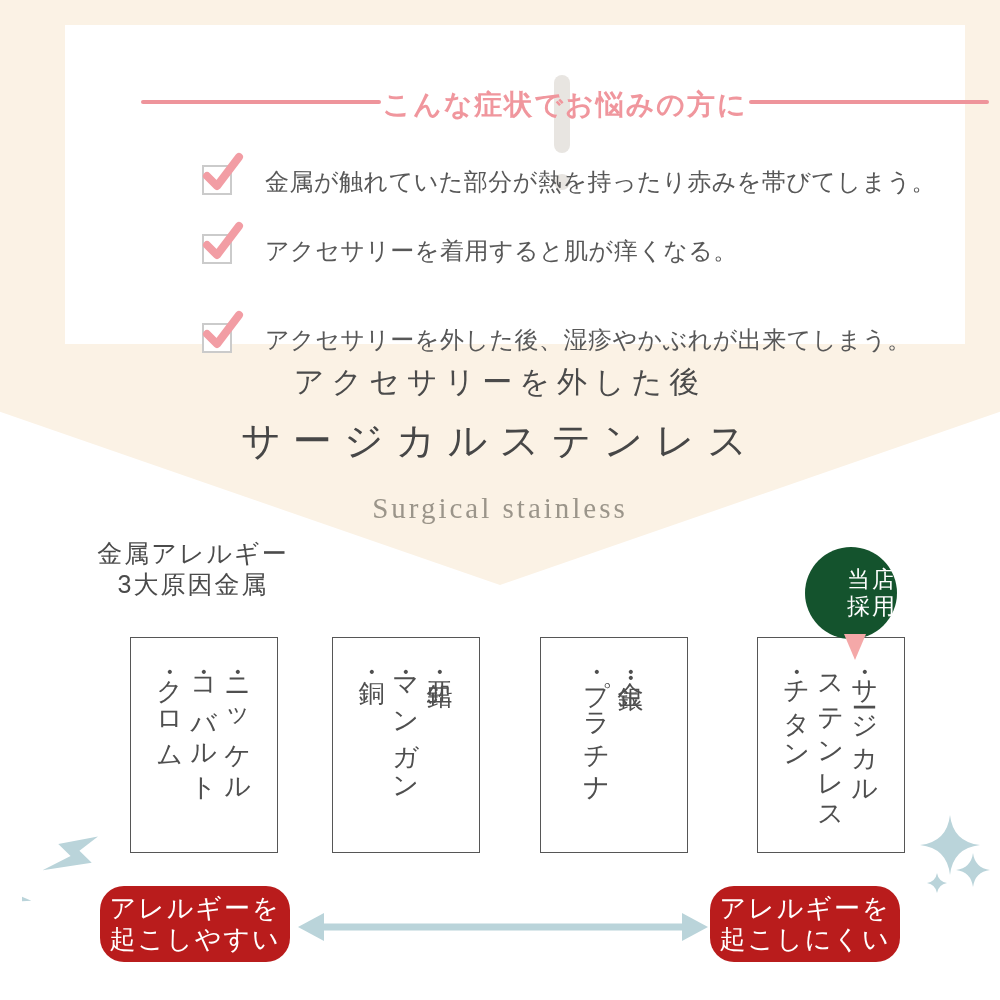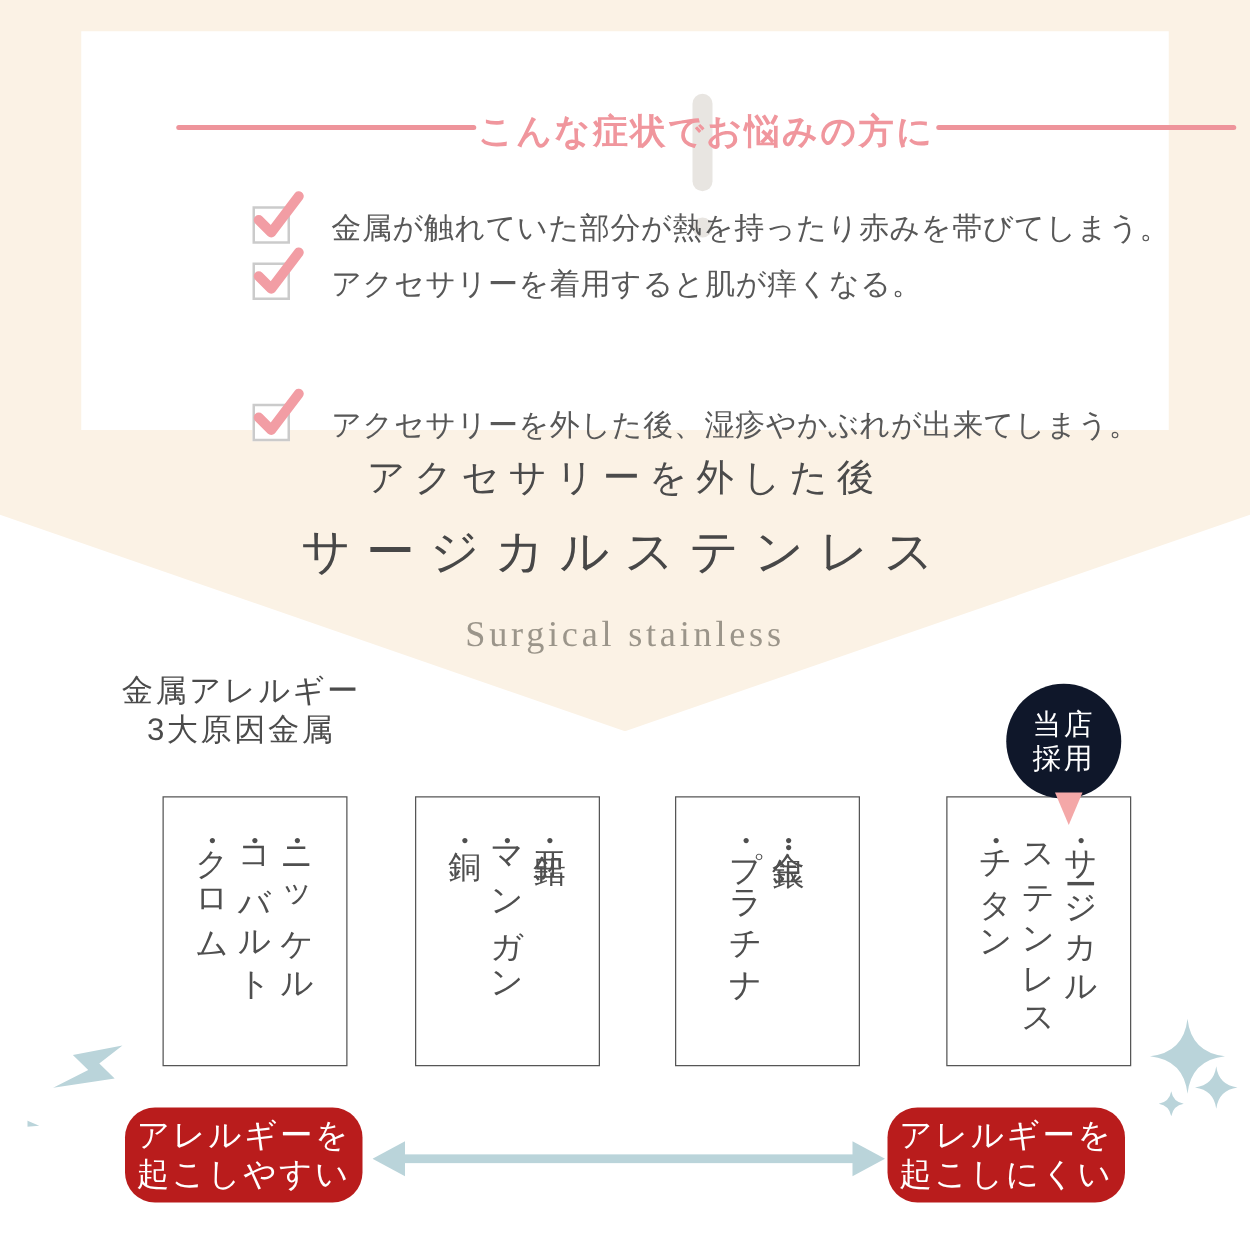--- a/index.html
+++ b/index.html
@@ -4,53 +4,53 @@
 <style>
   html,body{margin:0;padding:0;background:#fff;}
   #page{position:relative;width:1000px;height:1000px;background:#ffffff;overflow:hidden;
         font-family:"Liberation Sans","DejaVu Sans",sans-serif;color:#4f4f4f;}
 
   
   .cream{position:absolute;left:0;top:0;width:1000px;height:585px;background:#fbf2e5;
          clip-path:polygon(0 0,100% 0,100% 70.4%,50% 100%,0 70.4%);}
 
   
-  .panel{position:absolute;left:65px;top:25px;width:870px;height:319px;background:#ffffff;}
+  .panel{position:absolute;left:65px;top:25px;width:870px;height:319px;background:#ffffff;padding-left:30px;}
 
   .excl-bar{position:absolute;left:489px;top:50px;width:16px;height:78px;border-radius:8px;background:#e8e5e1;}
   .excl-dot{position:absolute;left:489px;top:149px;width:16px;height:16px;border-radius:50%;background:#e8e5e1;}
 
   .head-line{position:absolute;top:75px;height:4px;border-radius:2px;background:#ee949b;}
   .head-line.left{left:76px;width:240px;}
   .head-line.right{left:684px;width:240px;}
   .sym-heading{position:absolute;left:0;top:61px;width:1000px;text-align:center;
                font-size:28px;font-weight:bold;letter-spacing:2px;color:#f0969d;z-index:2;}
 
   .check-row{position:absolute;left:137px;width:790px;height:30px;}
-  .row1{top:140px;} .row2{top:185px;font-family:Liberation Mono, monospace;} .row3{top:266px;margin-top:32px;}
+  .row1{top:140px;} .row2{top:209px;font-family:Liberation Mono, monospace;} .row3{top:266px;margin-top:32px;}
   .checkbox{position:absolute;left:0;top:0;width:26px;height:26px;border:2px solid #cbcbcb;background:#fff;}
   .checkmark{position:absolute;left:-3px;top:-13px;width:46px;height:46px;}
   .check-text{position:absolute;left:63px;top:1px;font-size:24px;letter-spacing:0.5px;color:#585858;white-space:nowrap;}
 
   
   .hero-sub{position:absolute;left:0;top:362px;width:1000px;text-align:center;
             font-size:30px;letter-spacing:7px;color:#4b4b4b;}
   .hero-title{position:absolute;left:0;top:414px;width:1000px;text-align:center;
               font-size:39px;letter-spacing:12px;color:#474747;}
   .hero-en{position:absolute;left:0;top:492px;width:1000px;text-align:center;
            font-family:"Liberation Serif","DejaVu Serif",serif;
            font-size:29px;letter-spacing:3px;color:#9b958a;}
 
   
   .caption{position:absolute;left:93px;top:538px;width:200px;text-align:center;
            font-size:25px;letter-spacing:2px;color:#4b4b4b;line-height:31px;}
 
   .badge{position:absolute;left:805px;top:547px;width:92px;height:92px;border-radius:50%;
-         background:#0f172a;z-index:3;display:flex;flex-direction:column;justify-content:center;
-         align-items:center;text-align:center;color:#fff;font-size:23px;letter-spacing:2px;line-height:27px;}
+         background:#14532d;z-index:3;display:flex;flex-direction:column;justify-content:center;
+         align-items:flex-end;text-align:center;color:#fff;font-size:23px;letter-spacing:2px;line-height:27px;}
   .badge-tail{position:absolute;left:844px;top:634px;width:0;height:0;z-index:3;
               border-left:11px solid transparent;border-right:11px solid transparent;border-top:26px solid #f4a8a8;}
 
   .metal-box{position:absolute;top:637px;width:148px;height:216px;border:1.5px solid #565656;
              background:#fff;box-sizing:border-box;display:flex;justify-content:center;
              align-items:flex-start;padding-top:20px;}
   .box1{left:130px;} .box2{left:332px;} .box3{left:540px;} .box4{left:757px;}
   .vtext{writing-mode:vertical-rl;font-size:26px;letter-spacing:3px;line-height:34px;color:#4f4f4f;}
   .vline{display:block;}
 

